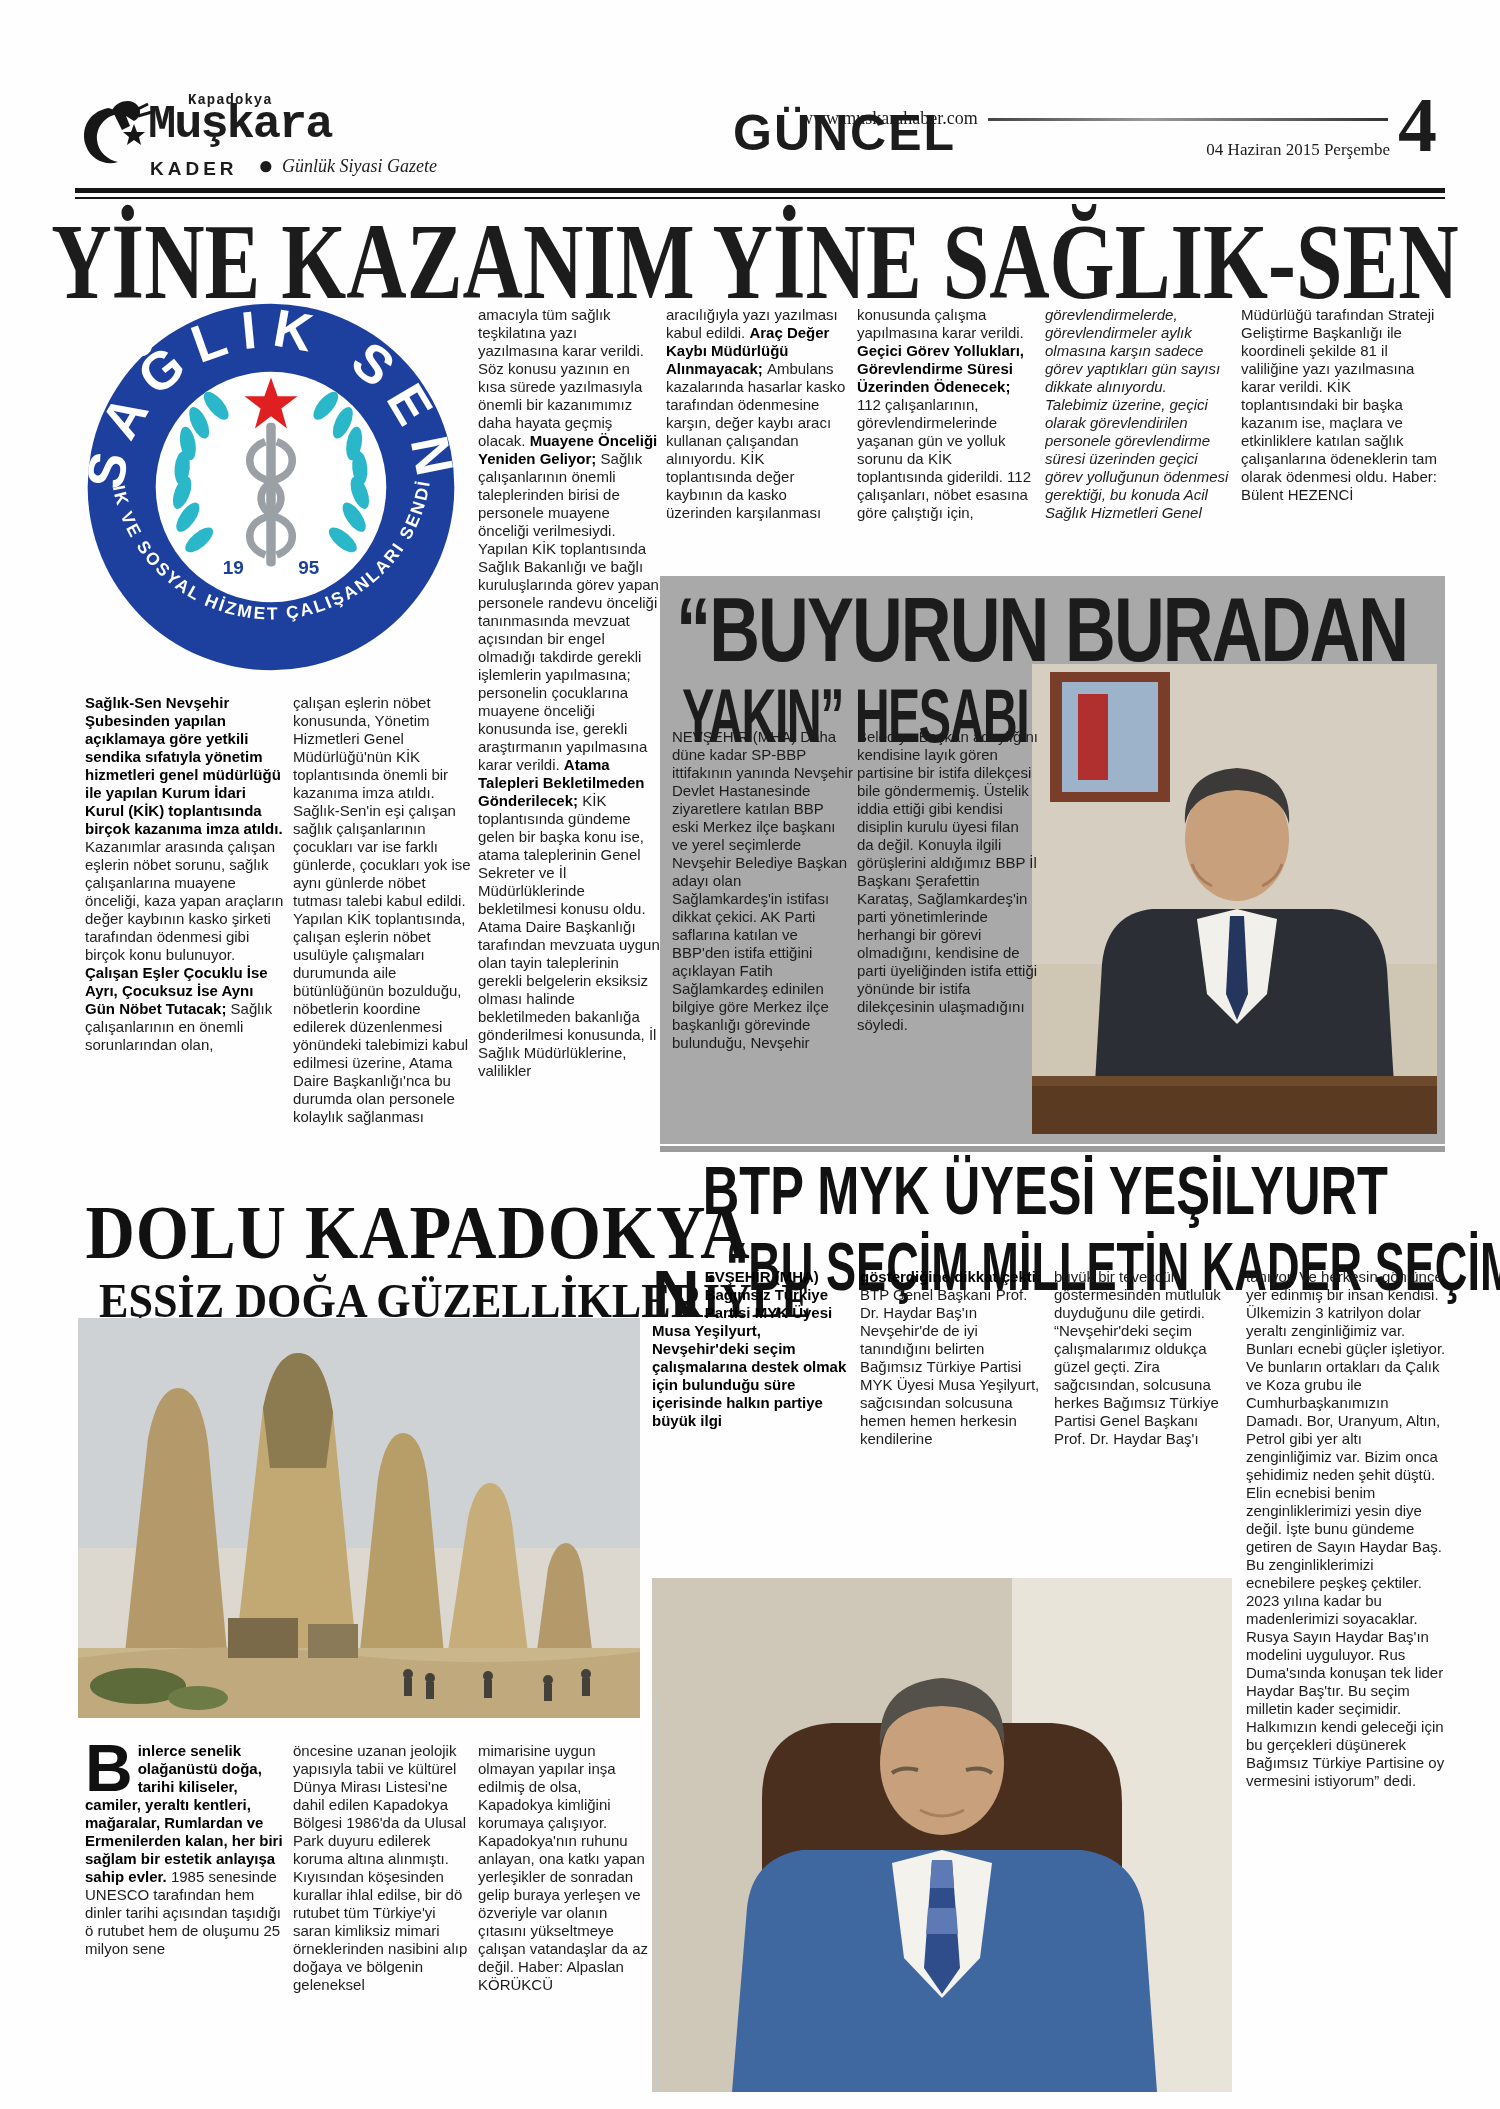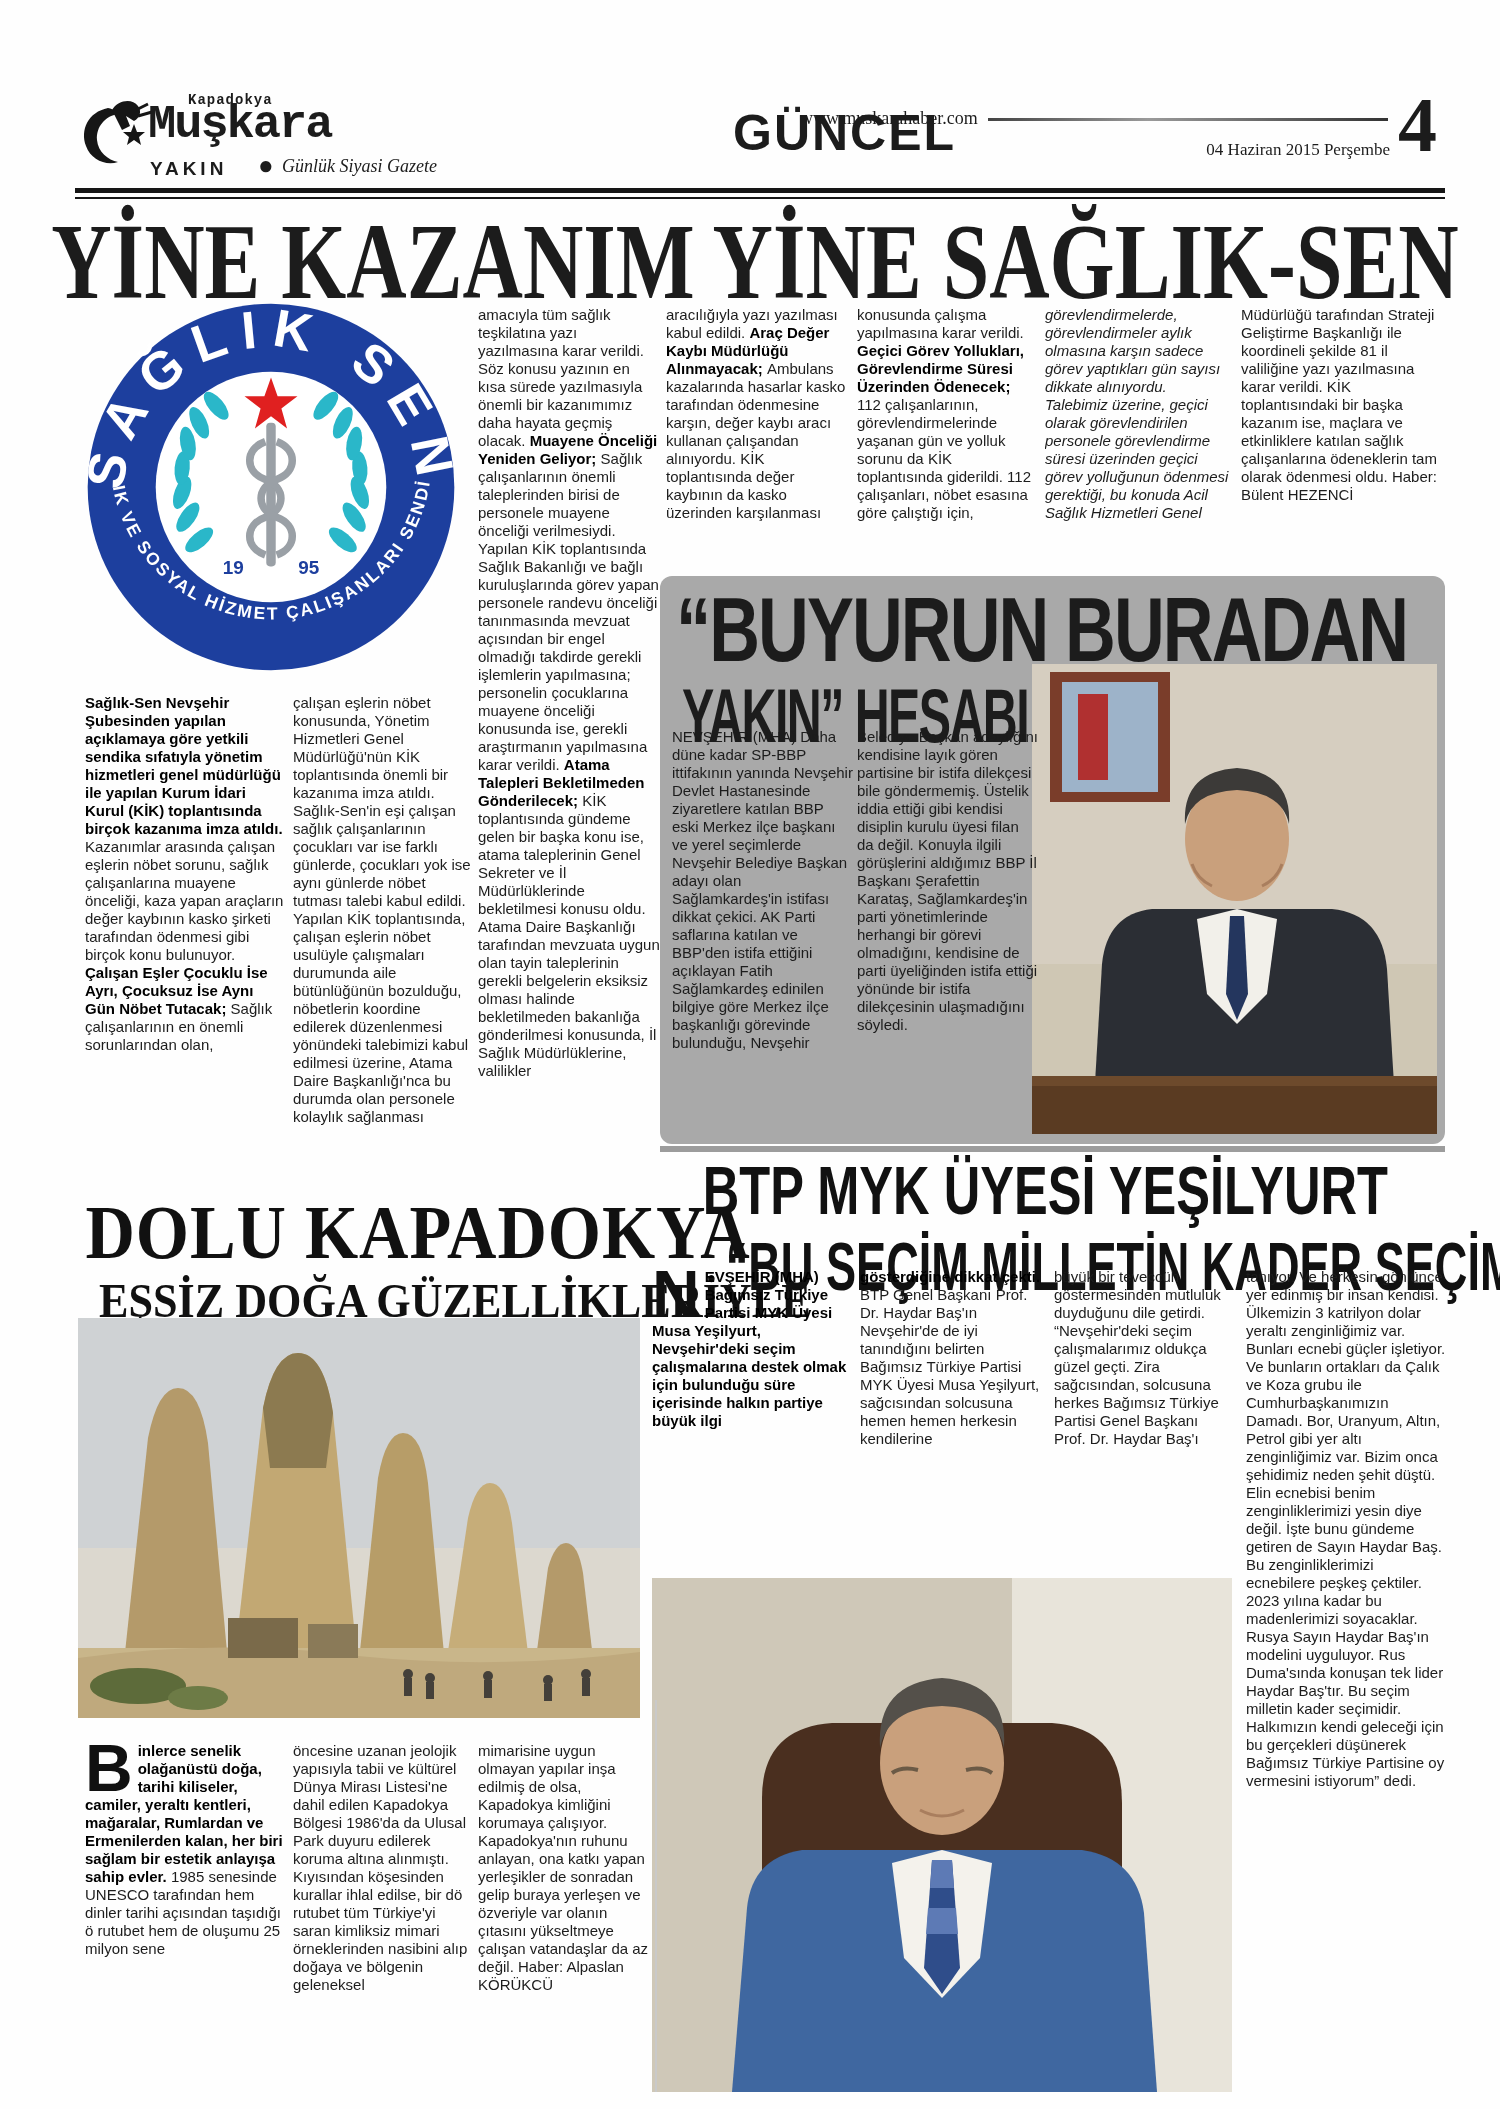--- a/index.html
+++ b/index.html
@@ -35,21 +35,21 @@
 
   
   .news-col{font-size:15px;line-height:18px;overflow:hidden;text-align:left;}
   .news-col b{color:#000;}
   .dropcap{float:left;font-weight:bold;font-size:66px;line-height:52px;padding-right:5px;color:#111;}
 
   
   .emblem{position:absolute;left:80px;top:298px;width:382px;height:378px;}
 
   
-  .graybox{position:absolute;left:660px;top:576px;width:785px;height:568px;background:#a9a9a9;border-radius:12px;}
+  .graybox{position:absolute;left:660px;top:576px;width:785px;height:568px;background:#a9a9a9;}
   .gb-h1{position:absolute;left:16px;top:2px;white-space:nowrap;font-weight:bold;color:#1c1c1c;
          font-size:74px;letter-spacing:-2px;transform:scale(0.95,1.22);transform-origin:left top;}
   .gb-h2{position:absolute;left:22px;top:96px;white-space:nowrap;font-weight:bold;color:#1c1c1c;
          font-size:62px;letter-spacing:-2px;transform:scale(0.78,1.22);transform-origin:left top;}
   .gb-photo{position:absolute;left:372px;top:88px;width:405px;height:470px;}
   .gb-col{position:absolute;top:152px;width:181px;height:408px;}
   .gray-underbar{position:absolute;left:660px;top:1146px;width:785px;height:6px;background:#9c9c9c;}
 
   
   .btp-head{position:absolute;left:635px;top:1150px;width:820px;text-align:center;}
@@ -74,21 +74,21 @@
 
   <div>
     <svg class="brand-icon" width="78" height="84" viewBox="0 0 78 84">
       <path d="M30,12 C10,16 2,34 8,50 C13,64 28,70 40,66 C30,64 20,56 19,44 C18,31 27,20 40,18 C36,14 33,12 30,12 Z" fill="#161616"></path>
       <path d="M34,14 C40,4 54,2 60,10 C64,15 62,22 56,25 L48,20 L52,30 L44,34 Z" fill="#161616"></path>
       <polygon points="56,28 59,36 67,36 61,41 63,49 56,44 49,49 51,41 45,36 53,36" fill="#161616"></polygon>
       <path d="M58,14 L70,8 M60,20 L74,16" stroke="#161616" stroke-width="3"></path>
     </svg>
     <div class="brand-region">Kapadokya</div>
     <div class="brand-name">Muşkara</div>
-    <div class="brand-haber">YAKIN</div>
+    <div class="brand-haber">KADER</div>
     <div class="brand-dot">●</div>
     <div class="brand-tagline">Günlük Siyasi Gazete</div>
 
     <div class="guncel-url">www.muskarahaber.com</div>
     <div class="url-dash"></div>
     <div class="guncel-label">GÜNCEL</div>
     <div class="header-date">04 Haziran 2015 Perşembe</div>
     <div class="page-num">4</div>
   </div>
   <div class="rule-a"></div>

